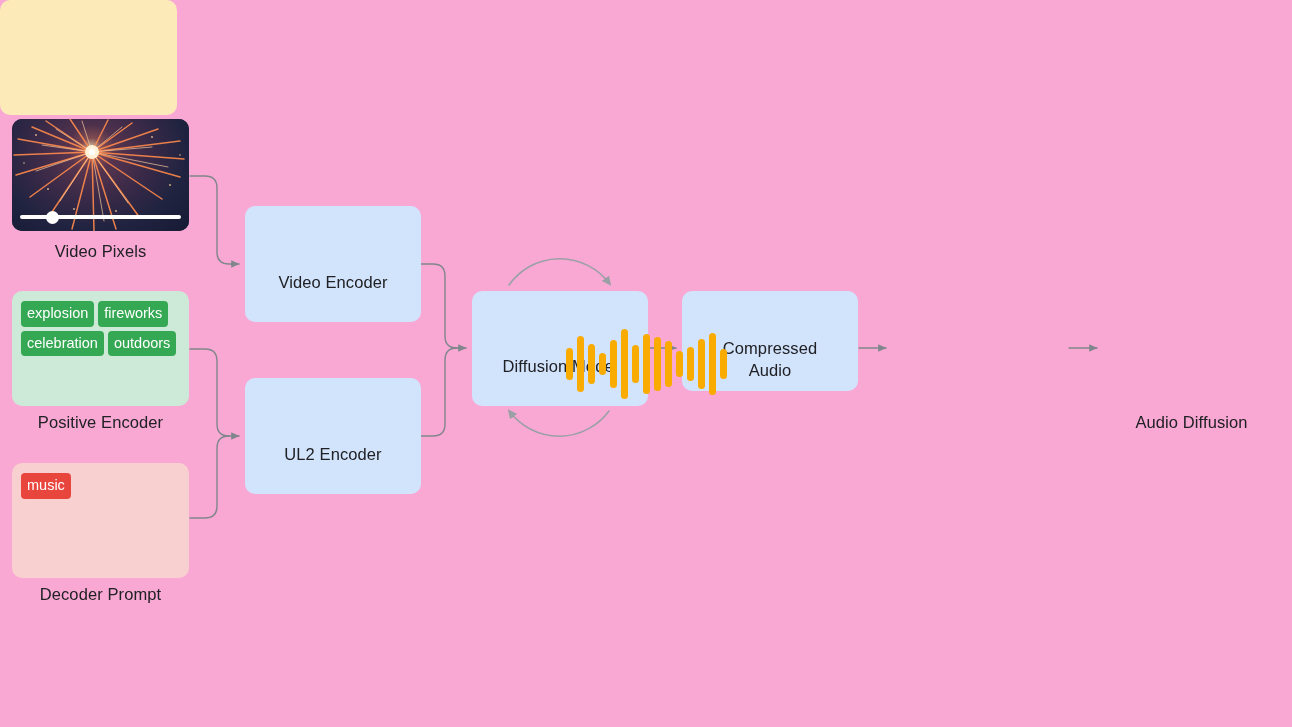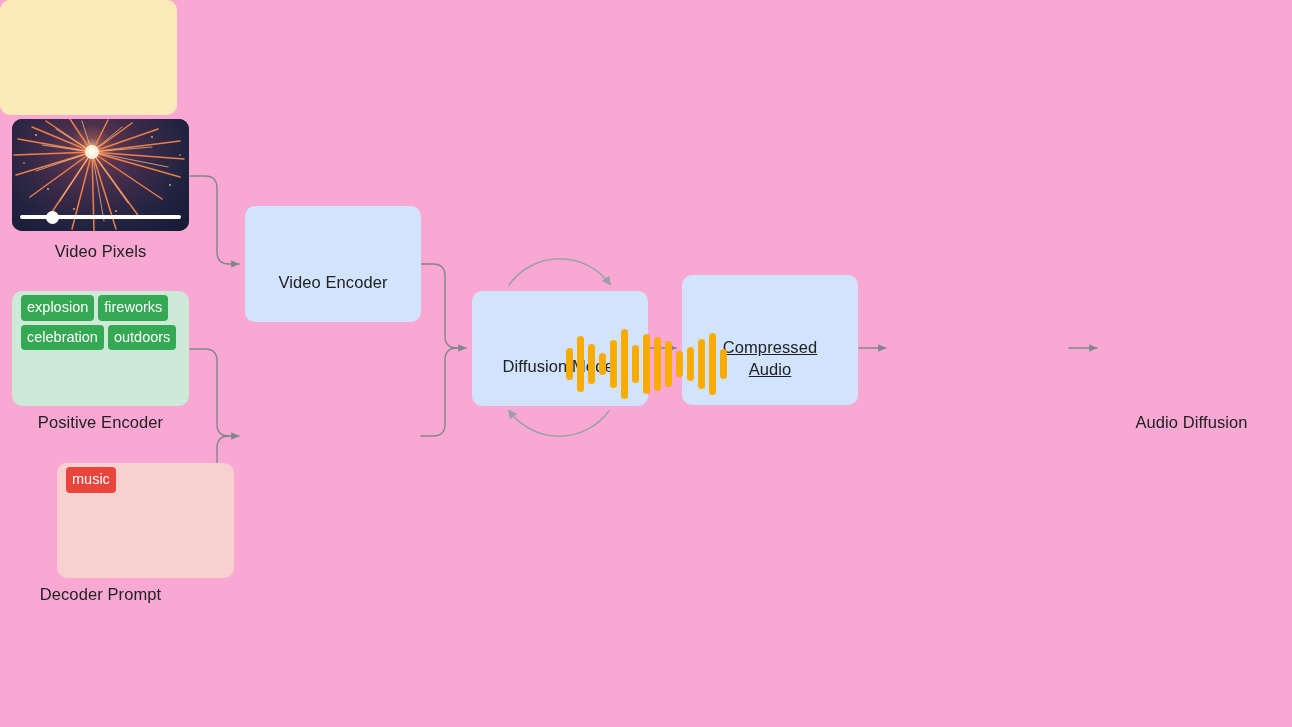--- a/index.html
+++ b/index.html
@@ -88,25 +88,25 @@
     width: 13px; height: 13px;
     margin-left: -6.5px; margin-top: -6.5px;
     border-radius: 50%;
     background: #ffffff;
   }
 
   
   .prompt-panel {
     position: absolute;
     border-radius: 10px;
-    padding: 4px 9px 9px 9px;
+    padding: 10px 9px 9px 9px;
     box-sizing: border-box;
   }
   #positive-prompt { left: 12px; top: 291px; width: 177px; height: 115px; background: #cde9d7; }
-  #negative-prompt { left: 12px; top: 463px; width: 177px; height: 115px; background: #f9d0d0; margin-left: 45px; }
+  #negative-prompt { left: 12px; top: 463px; width: 177px; height: 115px; background: #f9d0d0; }
   .tag-row { display: flex; flex-wrap: wrap; gap: 4px; align-content: flex-start; }
   .tag {
     display: inline-block;
     color: #ffffff;
     font-size: 14.5px;
     line-height: 1;
     padding: 5px 6px 6px 6px;
     border-radius: 4px;
     white-space: nowrap;
   }
@@ -254,26 +254,29 @@
     </div>
   </div>
   <div class="cap-wrap" style="left:12px; top:585px; width:177px;">
     <div class="caption">Decoder Prompt</div>
   </div>
 
   <div class="proc-box" id="box-video-encoder" style="left:245px; top:206px; width:176px; height:116px;">
     <span class="proc-label">Video Encoder</span>
   </div>
 
+  <div class="proc-box" id="box-ul2-encoder" style="left:245px; top:378px; width:176px; height:116px;">
+    <span class="proc-label">UL2 Encoder</span>
+  </div>
 
   <div class="proc-box" id="box-diffusion" style="left:472px; top:291px; width:176px; height:115px;">
     <span class="proc-label">Diffusion Model</span>
   </div>
 
-  <div class="proc-box" id="box-compressed-audio" style="left:682px; top:275px; width:176px; height:130px;text-decoration:underline;">
+  <div class="proc-box" id="box-compressed-audio" style="left:682px; top:291px; width:176px; height:100px;">
     <span class="proc-label">Compressed
 Audio</span>
   </div>
 
 
   <div id="audio-tile">
     <div class="wave" id="wave-bars">
         <div class="wave-bar" style="height: 32px; background: rgb(249, 171, 0);"></div>
         <div class="wave-bar" style="height: 56px; background: rgb(249, 171, 0);"></div>
         <div class="wave-bar" style="height: 40px; background: rgb(249, 171, 0);"></div>

